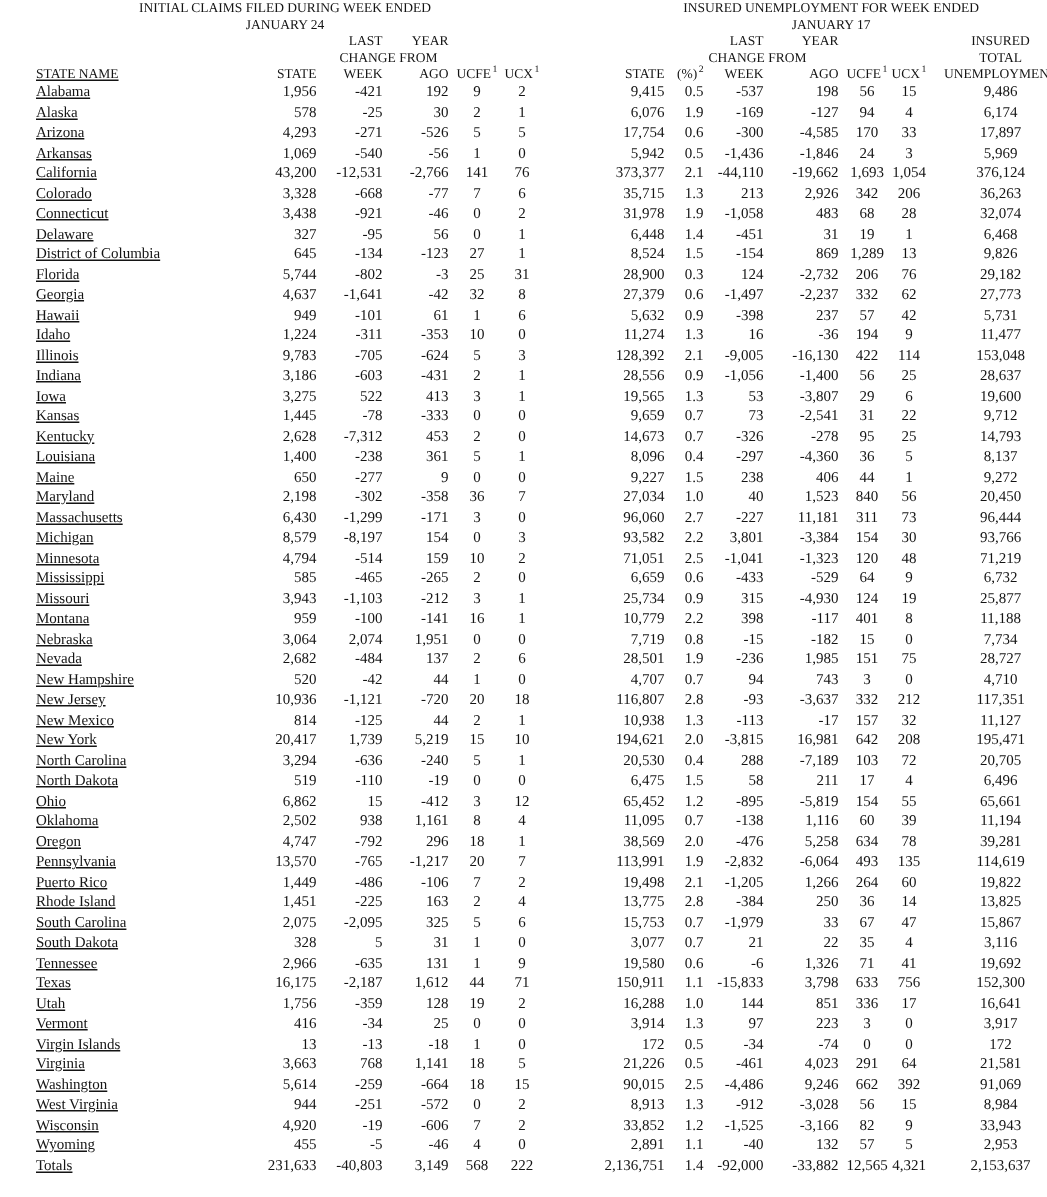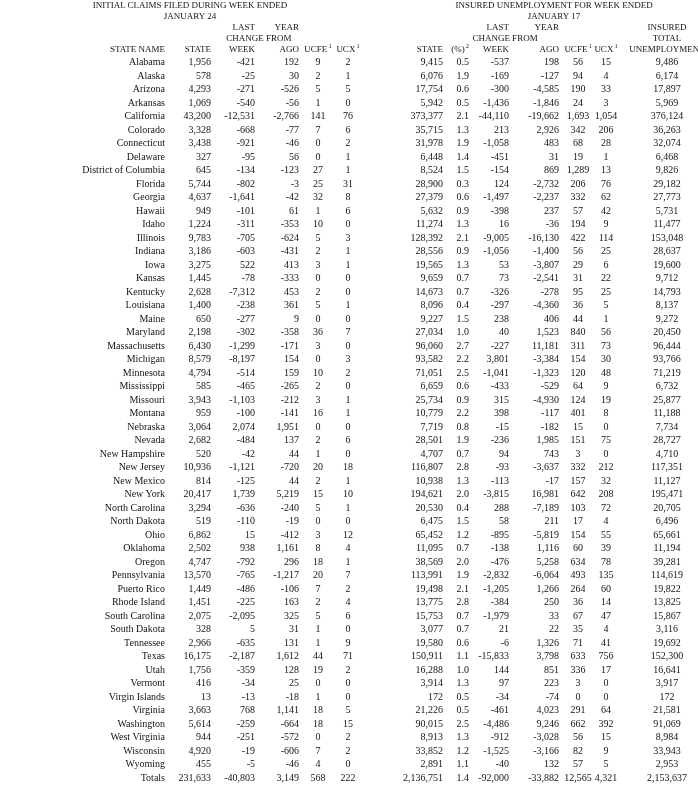--- a/index.html
+++ b/index.html
@@ -27,21 +27,21 @@
     vertical-align: bottom;
   }
   tbody td {
     font-size: 10px;
     line-height: 13.5px;
     height: 13.5px;
     padding: 0;
     white-space: nowrap;
     overflow: hidden;
   }
-  .al { text-align: right;  padding-left: 7px !important; }
+  .al { text-align: left;  padding-left: 7px !important; text-decoration: underline; }
   .ar { text-align: right; padding-right: 4px !important; }
   .ac { text-align: center; }
   sup {
     font-size: 6.5px;
     line-height: 0;
     vertical-align: super;
     margin-left: 1px;
   }
   .ttl { text-align: center; }
 </style>
@@ -161,21 +161,21 @@
       <td class="ar">4,293</td>
       <td class="ar">-271</td>
       <td class="ar">-526</td>
       <td class="ac">5</td>
       <td class="ac">5</td>
       <td></td>
       <td class="ar">17,754</td>
       <td class="ar">0.6</td>
       <td class="ar">-300</td>
       <td class="ar">-4,585</td>
-      <td class="ac">190</td>
+      <td class="ac">170</td>
       <td class="ac">33</td>
       <td class="ac">17,897</td>
     </tr>
         <tr>
       <td class="al">Arkansas</td>
       <td class="ar">1,069</td>
       <td class="ar">-540</td>
       <td class="ar">-56</td>
       <td class="ac">1</td>
       <td class="ac">0</td>

